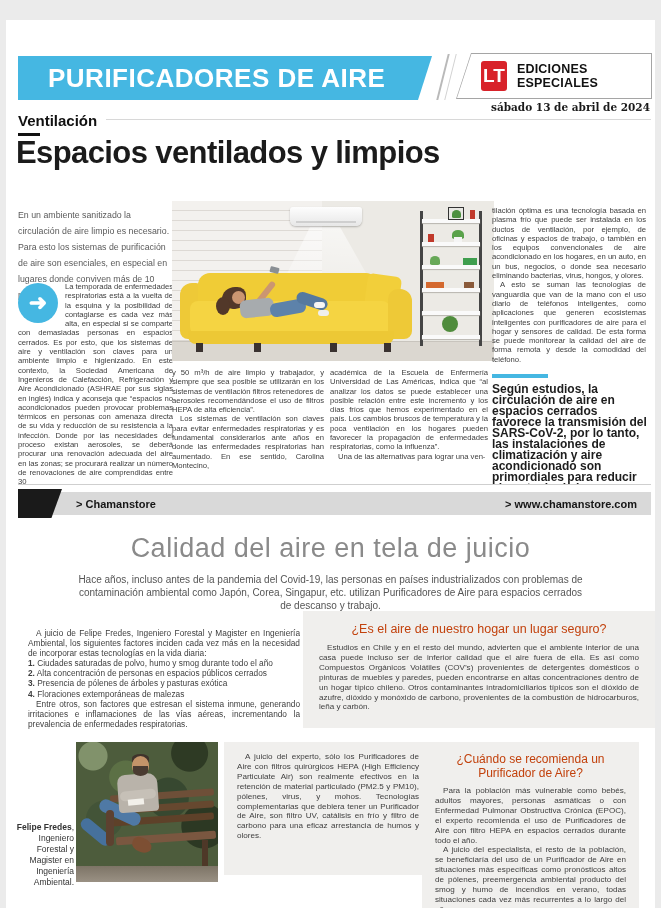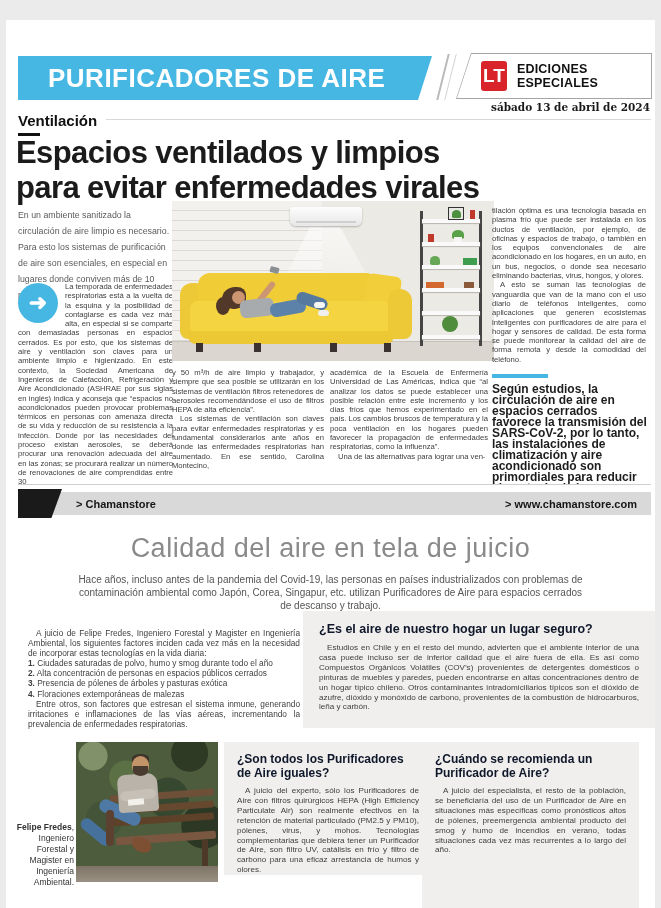--- a/index.html
+++ b/index.html
@@ -91,21 +91,21 @@
     clip-path:polygon(0 0,100% 0,76% 100%,0 100%); }
 
   
   .a2-title { left:0; top:513px; width:649px; text-align:center; font-size:27px; font-weight:300;
     color:#8a8a8a; letter-spacing:.5px; }
   .a2-sub { left:70px; top:553px; width:509px; text-align:center; font-size:10px; line-height:13px; color:#555; }
   .a2-left { left:22px; top:608px; width:272px; height:110px; overflow:hidden;
     font-size:8.3px; line-height:10.1px; color:#3e3e3e; text-align:justify; }
   .a2-left .num { font-weight:800; }
   .graybox { background:var(--box-gray,#f0efed); overflow:hidden; }
-  .gb-title { font-weight:700; color:#0f172a; }
+  .gb-title { text-align:center; font-weight:400; color:#c2410c; }
   .gb-body { font-size:8.1px; line-height:9.9px; color:#3e3e3e; text-align:justify; }
   .box1 { left:297px; top:591px; width:352px; height:117px; padding:11px 16px 0 16px; }
   .box1 .gb-title { font-size:12.5px; margin-bottom:7px; }
   .box2 { left:218px; top:722px; width:208px; height:133px; padding:10px 13px 0 13px; }
   .box3 { left:416px; top:722px; width:217px; height:180px; padding:10px 13px 0 13px; }
   .box2 .gb-title, .box3 .gb-title { font-size:12px; line-height:14px; margin-bottom:6px; }
   .caption { left:10px; top:802px; width:58px; text-align:right; font-size:8.5px; line-height:11px; color:#333; }
   .caption b { font-weight:800; }
 
   
@@ -151,21 +151,21 @@
     <div class="brand-inner">
       <div class="lt-logo">LT</div>
       <div class="brand-label">EDICIONES ESPECIALES</div>
     </div>
   </div>
   <div class="abs date-line">sábado 13 de abril de 2024</div>
   <div class="abs top-rule"></div>
 
   <div class="abs kicker">Ventilación</div>
   <div class="abs kicker-rule"></div>
-  <h1 class="abs headline"><span>Espacios ventilados y limpios</span><br><span>para evitar enfermedades virales</span></h1>
+  <h1 class="abs headline"><span>Espacios ventilados y limpios</span><br></h1>
 
   <div class="abs lead">En un ambiente sanitizado la circulación de aire limpio es necesario. Para esto los sistemas de purificación de aire son esenciales, en especial en lugares donde conviven más de 10 personas.</div>
 
   <div class="abs bodytxt col1">
     <span class="arrow-circle">
         <span>➜</span>
       </span><span>La temporada de enfermedades respiratorias está a la vuelta de la esquina y la posibilidad de contagiarse es cada vez más alta, en especial si se comparte con demasiadas personas en espacios cerrados. Es por esto, que los sistemas de aire y ventilación son claves para un ambiente limpio e higienizado. En este contexto, la Sociedad Americana de Ingenieros de Calefacción, Refrigeración y Aire Acondicionado (ASHRAE por sus siglas en inglés) indica y aconseja que “espacios no acondicionados pueden provocar problemas térmicos en personas con amenaza directa de su vida y reducción de su resistencia a la infección. Donde por las necesidades del proceso existan aerosoles, se deberá procurar una renovación adecuada del aire en las zonas; se procurará realizar un número de renovaciones de aire comprendidas entre 30</span>
   </div>
 
   <div class="abs photo1">
@@ -275,22 +275,22 @@
     <div class="mn mn-hair"></div>
     <div class="mn mn-head"></div>
     <div class="mn mn-beard"></div>
     <div class="mn mn-boot"></div>
     <div class="p2-ground"></div>
   </div>
 
   <div class="abs caption"><b>Felipe Fredes</b><span>, Ingeniero Forestal y Magister en Ingeniería Ambiental.</span></div>
 
   <div class="abs graybox box2">
-    <div class="gb-title"><span>¿Son todos los Purificadores</span><br><span>de Aire iguales?</span></div>
     <div class="gb-body indent">A juicio del experto, sólo los Purificadores de Aire con filtros quirúrgicos HEPA (High Efficiency Particulate Air) son realmente efectivos en la retención de material particulado (PM2.5 y PM10), pólenes, virus, y mohos. Tecnologías complementarias que debiera tener un Purificador de Aire, son filtro UV, catálisis en frío y filtro de carbono para una eficaz arrestancia de humos y olores.</div>
   </div>
 
   <div class="abs graybox box3">
     <div class="gb-title"><span>¿Cuándo se recomienda un</span><br><span>Purificador de Aire?</span></div>
+    <div class="gb-body indent">Para la población más vulnerable como bebés, adultos mayores, personas asmáticas o con Enfermedad Pulmonar Obstructiva Crónica (EPOC), el experto recomienda el uso de Purificadores de Aire con filtro HEPA en espacios cerrados durante todo el año.</div>
     <div class="gb-body indent">A juicio del especialista, el resto de la población, se beneficiaría del uso de un Purificador de Aire en situaciones más específicas como pronósticos altos de pólenes, preemergencia ambiental producto del smog y humo de incendios en verano, todas situaciones cada vez más recurrentes a lo largo del año.</div>
   </div>
 
 </div>
 
 </body></html>

